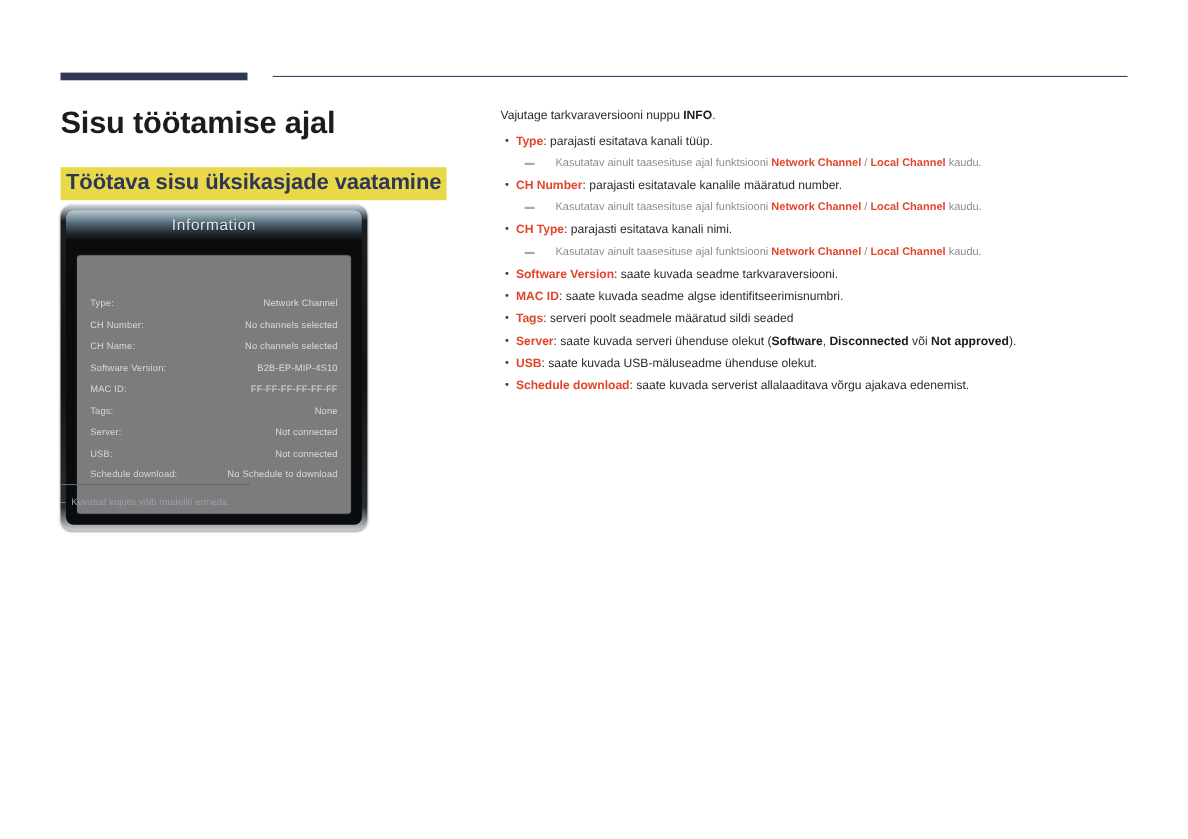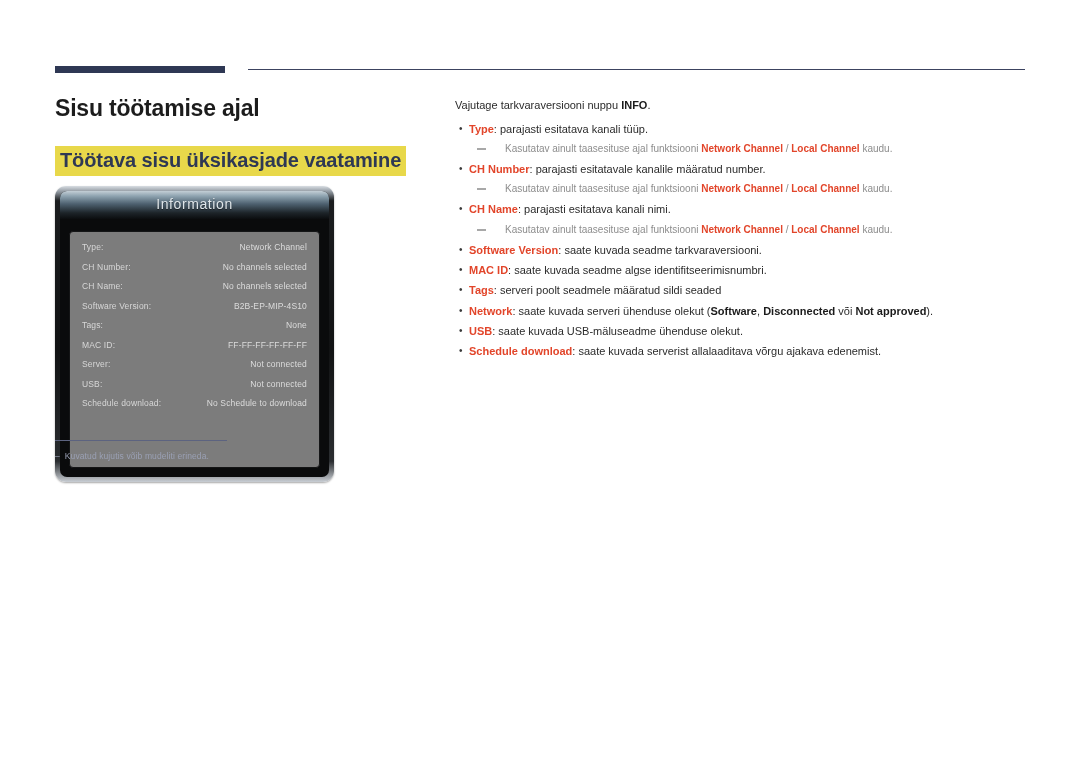--- a/index.html
+++ b/index.html
@@ -35,21 +35,21 @@
   }
 
   
   .left-col {
     position: absolute;
     left: 55px;
     top: 95px;
     width: 360px;
   }
   .page-title {
-    font-size: 23px;
+    font-size: 28px;
     font-weight: bold;
     color: #1c1c1c;
     letter-spacing: -0.2px;
     margin: 0;
     line-height: 1.2;
   }
   .sub-title {
     display: inline-block;
     margin-top: 23px;
     background: #e8d84a;
@@ -119,21 +119,21 @@
   }
   .info-row {
     display: flex;
     justify-content: space-between;
     align-items: baseline;
     height: 19.5px;
     font-size: 8.5px;
     color: #d9d9d9;
     letter-spacing: 0.15px;
   }
-  .info-row .lbl { color: #d7d7d7; }
+  .info-row .lbl { color: #d7d7d7; margin-top: 28px; }
   .info-row .val { color: #dcdcdc; text-align: right; }
 
   
   .footnote-wrap {
     position: absolute;
     left: 55px;
     top: 440px;
     width: 250px;
   }
   .footnote-rule {
@@ -245,26 +245,26 @@
             </div>
             <div class="info-row">
               <span class="lbl">CH Name:</span>
               <span class="val">No channels selected</span>
             </div>
             <div class="info-row">
               <span class="lbl">Software Version:</span>
               <span class="val">B2B-EP-MIP-4S10</span>
             </div>
             <div class="info-row">
+              <span class="lbl">MAC ID:</span>
+              <span class="val">FF-FF-FF-FF-FF-FF</span>
+            </div>
+            <div class="info-row">
               <span class="lbl">Tags:</span>
               <span class="val">None</span>
-            </div>
-            <div class="info-row">
-              <span class="lbl">MAC ID:</span>
-              <span class="val">FF-FF-FF-FF-FF-FF</span>
             </div>
             <div class="info-row">
               <span class="lbl">Server:</span>
               <span class="val">Not connected</span>
             </div>
             <div class="info-row">
               <span class="lbl">USB:</span>
               <span class="val">Not connected</span>
             </div>
             <div class="info-row">
@@ -302,41 +302,41 @@
       <div class="bullet-item">
         <span class="bullet-dot">•</span>
         <span class="bullet-text"><span class="kw">CH Number</span><span>: parajasti esitatavale kanalile määratud number.</span></span>
       </div>
       <div class="note-item">
         <span class="note-dash"></span>
         <span class="note-text"><span>Kasutatav ainult taasesituse ajal funktsiooni </span><span class="kw">Network Channel</span><span> / </span><span class="kw">Local Channel</span><span> kaudu.</span></span>
       </div>
       <div class="bullet-item">
         <span class="bullet-dot">•</span>
-        <span class="bullet-text"><span class="kw">CH Name</span><span>: parajasti esitatava kanali nimi.</span></span>
+        <span class="bullet-text"><span class="kw">CH Type</span><span>: parajasti esitatava kanali nimi.</span></span>
       </div>
       <div class="note-item">
         <span class="note-dash"></span>
         <span class="note-text"><span>Kasutatav ainult taasesituse ajal funktsiooni </span><span class="kw">Network Channel</span><span> / </span><span class="kw">Local Channel</span><span> kaudu.</span></span>
       </div>
       <div class="bullet-item">
         <span class="bullet-dot">•</span>
         <span class="bullet-text"><span class="kw">Software Version</span><span>: saate kuvada seadme tarkvaraversiooni.</span></span>
       </div>
       <div class="bullet-item">
         <span class="bullet-dot">•</span>
         <span class="bullet-text"><span class="kw">MAC ID</span><span>: saate kuvada seadme algse identifitseerimisnumbri.</span></span>
       </div>
       <div class="bullet-item">
         <span class="bullet-dot">•</span>
         <span class="bullet-text"><span class="kw">Tags</span><span>: serveri poolt seadmele määratud sildi seaded</span></span>
       </div>
       <div class="bullet-item">
         <span class="bullet-dot">•</span>
-        <span class="bullet-text"><span class="kw">Network</span><span>: saate kuvada serveri ühenduse olekut (</span><span class="kw-b">Software</span><span>, </span><span class="kw-b">Disconnected</span><span> või </span><span class="kw-b">Not approved</span><span>).</span></span>
+        <span class="bullet-text"><span class="kw">Server</span><span>: saate kuvada serveri ühenduse olekut (</span><span class="kw-b">Software</span><span>, </span><span class="kw-b">Disconnected</span><span> või </span><span class="kw-b">Not approved</span><span>).</span></span>
       </div>
       <div class="bullet-item">
         <span class="bullet-dot">•</span>
         <span class="bullet-text"><span class="kw">USB</span><span>: saate kuvada USB-mäluseadme ühenduse olekut.</span></span>
       </div>
       <div class="bullet-item">
         <span class="bullet-dot">•</span>
         <span class="bullet-text"><span class="kw">Schedule download</span><span>: saate kuvada serverist allalaaditava võrgu ajakava edenemist.</span></span>
       </div>
     </div>

